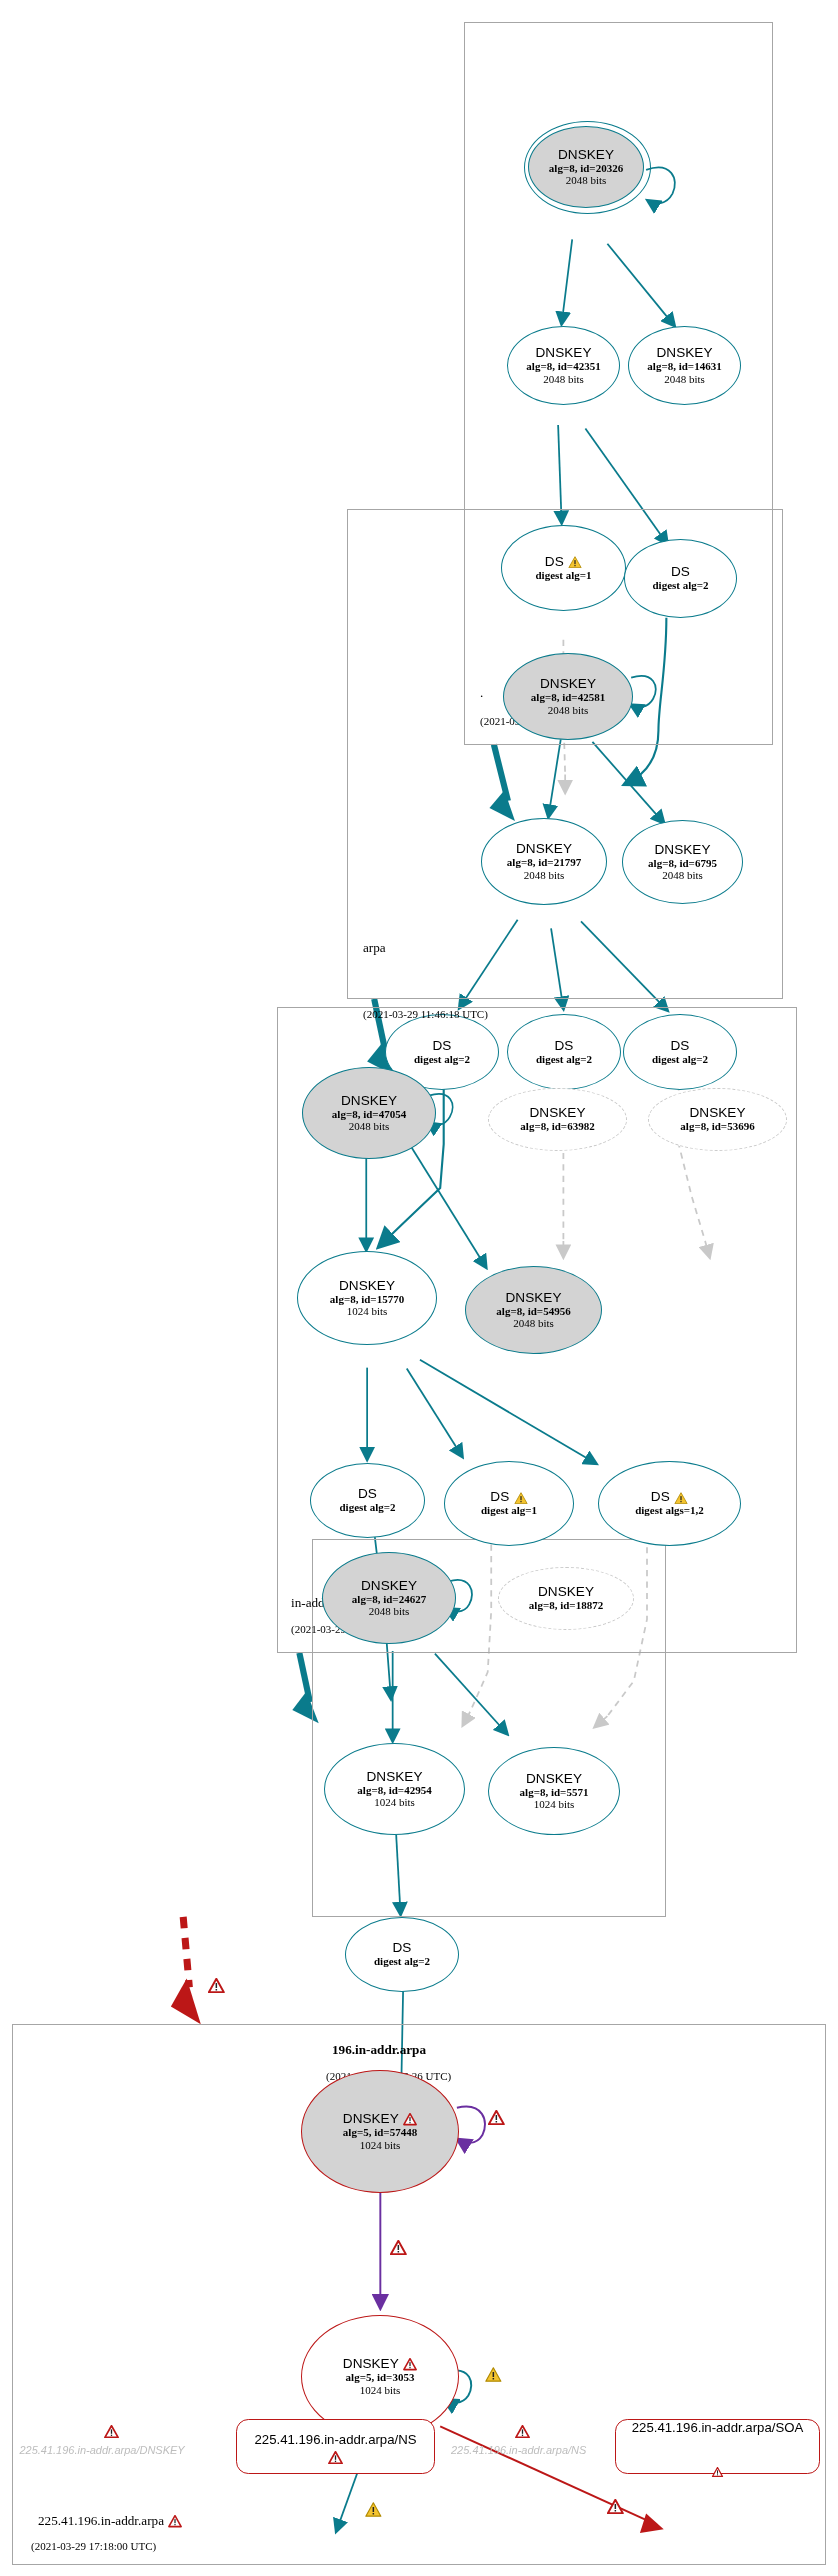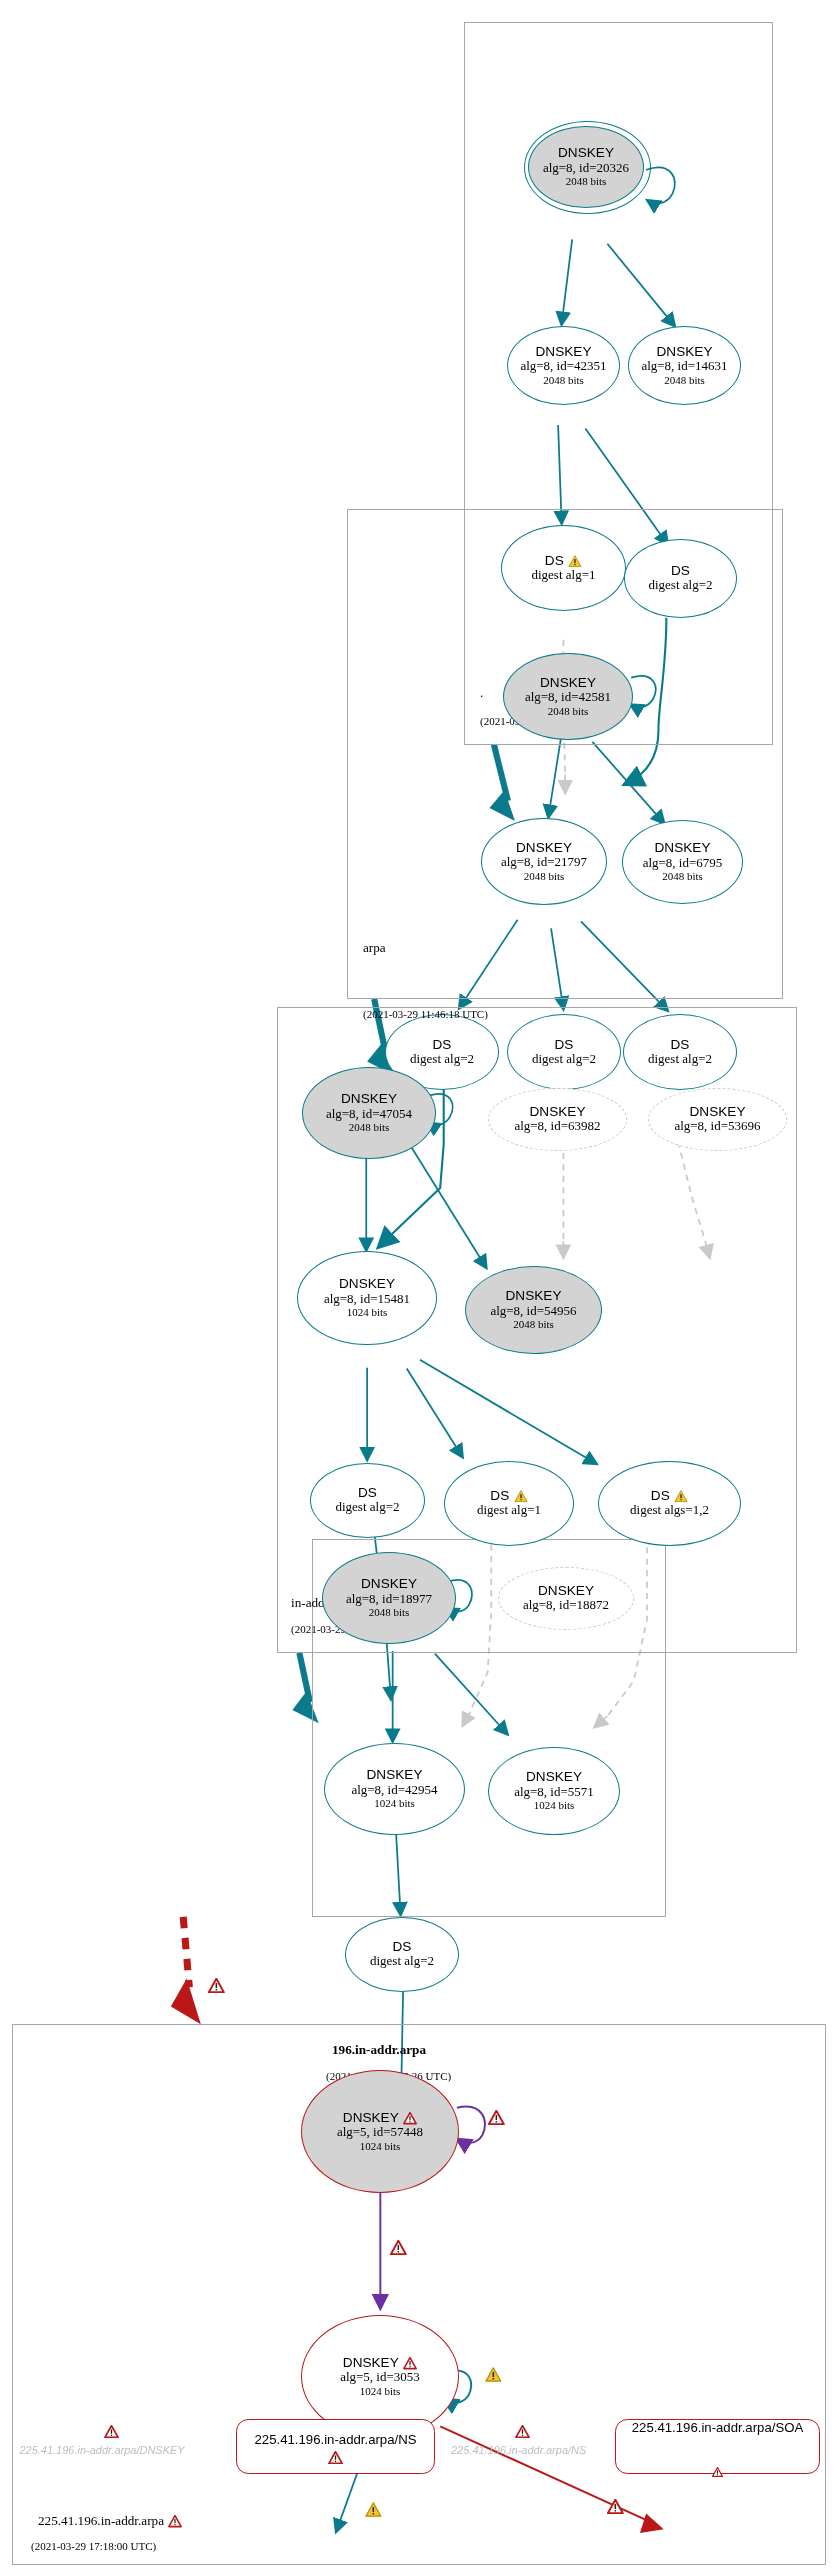--- a/index.html
+++ b/index.html
@@ -18,21 +18,21 @@
     white-space:nowrap;
   }
   .zonename{font-size:13.2px;}
   .zonetime{font-size:11px;}
   .node{
     position:absolute;box-sizing:border-box;display:flex;flex-direction:column;
     align-items:center;justify-content:center;text-align:center;
     border-radius:50%;
   }
   .node .t1{font-family:"Liberation Sans",sans-serif;font-size:13.6px;line-height:1.05;color:#000;white-space:nowrap;}
-  .node .t2{font-family:"Liberation Serif",serif;font-size:13px;line-height:1.12;color:#000;white-space:nowrap;}
+  .node .t2{font-family:"Liberation Serif",serif;font-size:11px;line-height:1.12;color:#000;white-space:nowrap;font-weight:bold;}
   .node .t3{font-family:"Liberation Serif",serif;font-size:11px;line-height:1.12;color:#000;white-space:nowrap;}
   .n-teal{border:1.8px solid #0a7b8c;background:#ffffff;}
   .n-teal-fill{border:1.8px solid #0a7b8c;background:#d3d3d3;}
   .n-dashed{border:1.8px dashed #c9c9c9;background:#ffffff;}
   .n-red{border:1.9px solid #bc1717;background:#ffffff;}
   .n-red-fill{border:1.9px solid #bc1717;background:#d3d3d3;}
   .dblring{
     position:absolute;border:1.8px solid #0a7b8c;border-radius:50%;background:transparent;
   }
   .rrsetbox{
@@ -259,21 +259,21 @@
     <div class="t2">alg=8, id=63982</div>
   </div>
 
   <div class="node n-dashed" style="left:648px;top:1088px;width:139px;height:63px;">
     <div class="t1">DNSKEY</div>
     <div class="t2">alg=8, id=53696</div>
   </div>
 
   <div class="node n-teal" style="left:297px;top:1251px;width:140px;height:94px;">
     <div class="t1">DNSKEY</div>
-    <div class="t2">alg=8, id=15481</div>
+    <div class="t2">alg=8, id=15770</div>
     <div class="t3">1024 bits</div>
   </div>
 
   <div class="node n-teal-fill" style="left:465px;top:1266px;width:137px;height:88px;">
     <div class="t1">DNSKEY</div>
     <div class="t2">alg=8, id=54956</div>
     <div class="t3">2048 bits</div>
   </div>
 
   <div class="node n-teal" style="left:310px;top:1463px;width:115px;height:75px;">
@@ -301,21 +301,21 @@
         </svg>
     </div>
     <div class="t2">digest algs=1,2</div>
   </div>
 
   <div class="zonelabel zonename" style="left:291px;top:1595px;">in-addr.arpa</div>
   <div class="zonelabel zonetime" style="left:291px;top:1623px;">(2021-03-29 13:15:02 UTC)</div>
 
   <div class="node n-teal-fill" style="left:322px;top:1552px;width:134px;height:92px;">
     <div class="t1">DNSKEY</div>
-    <div class="t2">alg=8, id=18977</div>
+    <div class="t2">alg=8, id=24627</div>
     <div class="t3">2048 bits</div>
   </div>
 
   <div class="node n-dashed" style="left:498px;top:1567px;width:136px;height:63px;">
     <div class="t1">DNSKEY</div>
     <div class="t2">alg=8, id=18872</div>
   </div>
 
   <div class="node n-teal" style="left:324px;top:1743px;width:141px;height:92px;">
     <div class="t1">DNSKEY</div>

